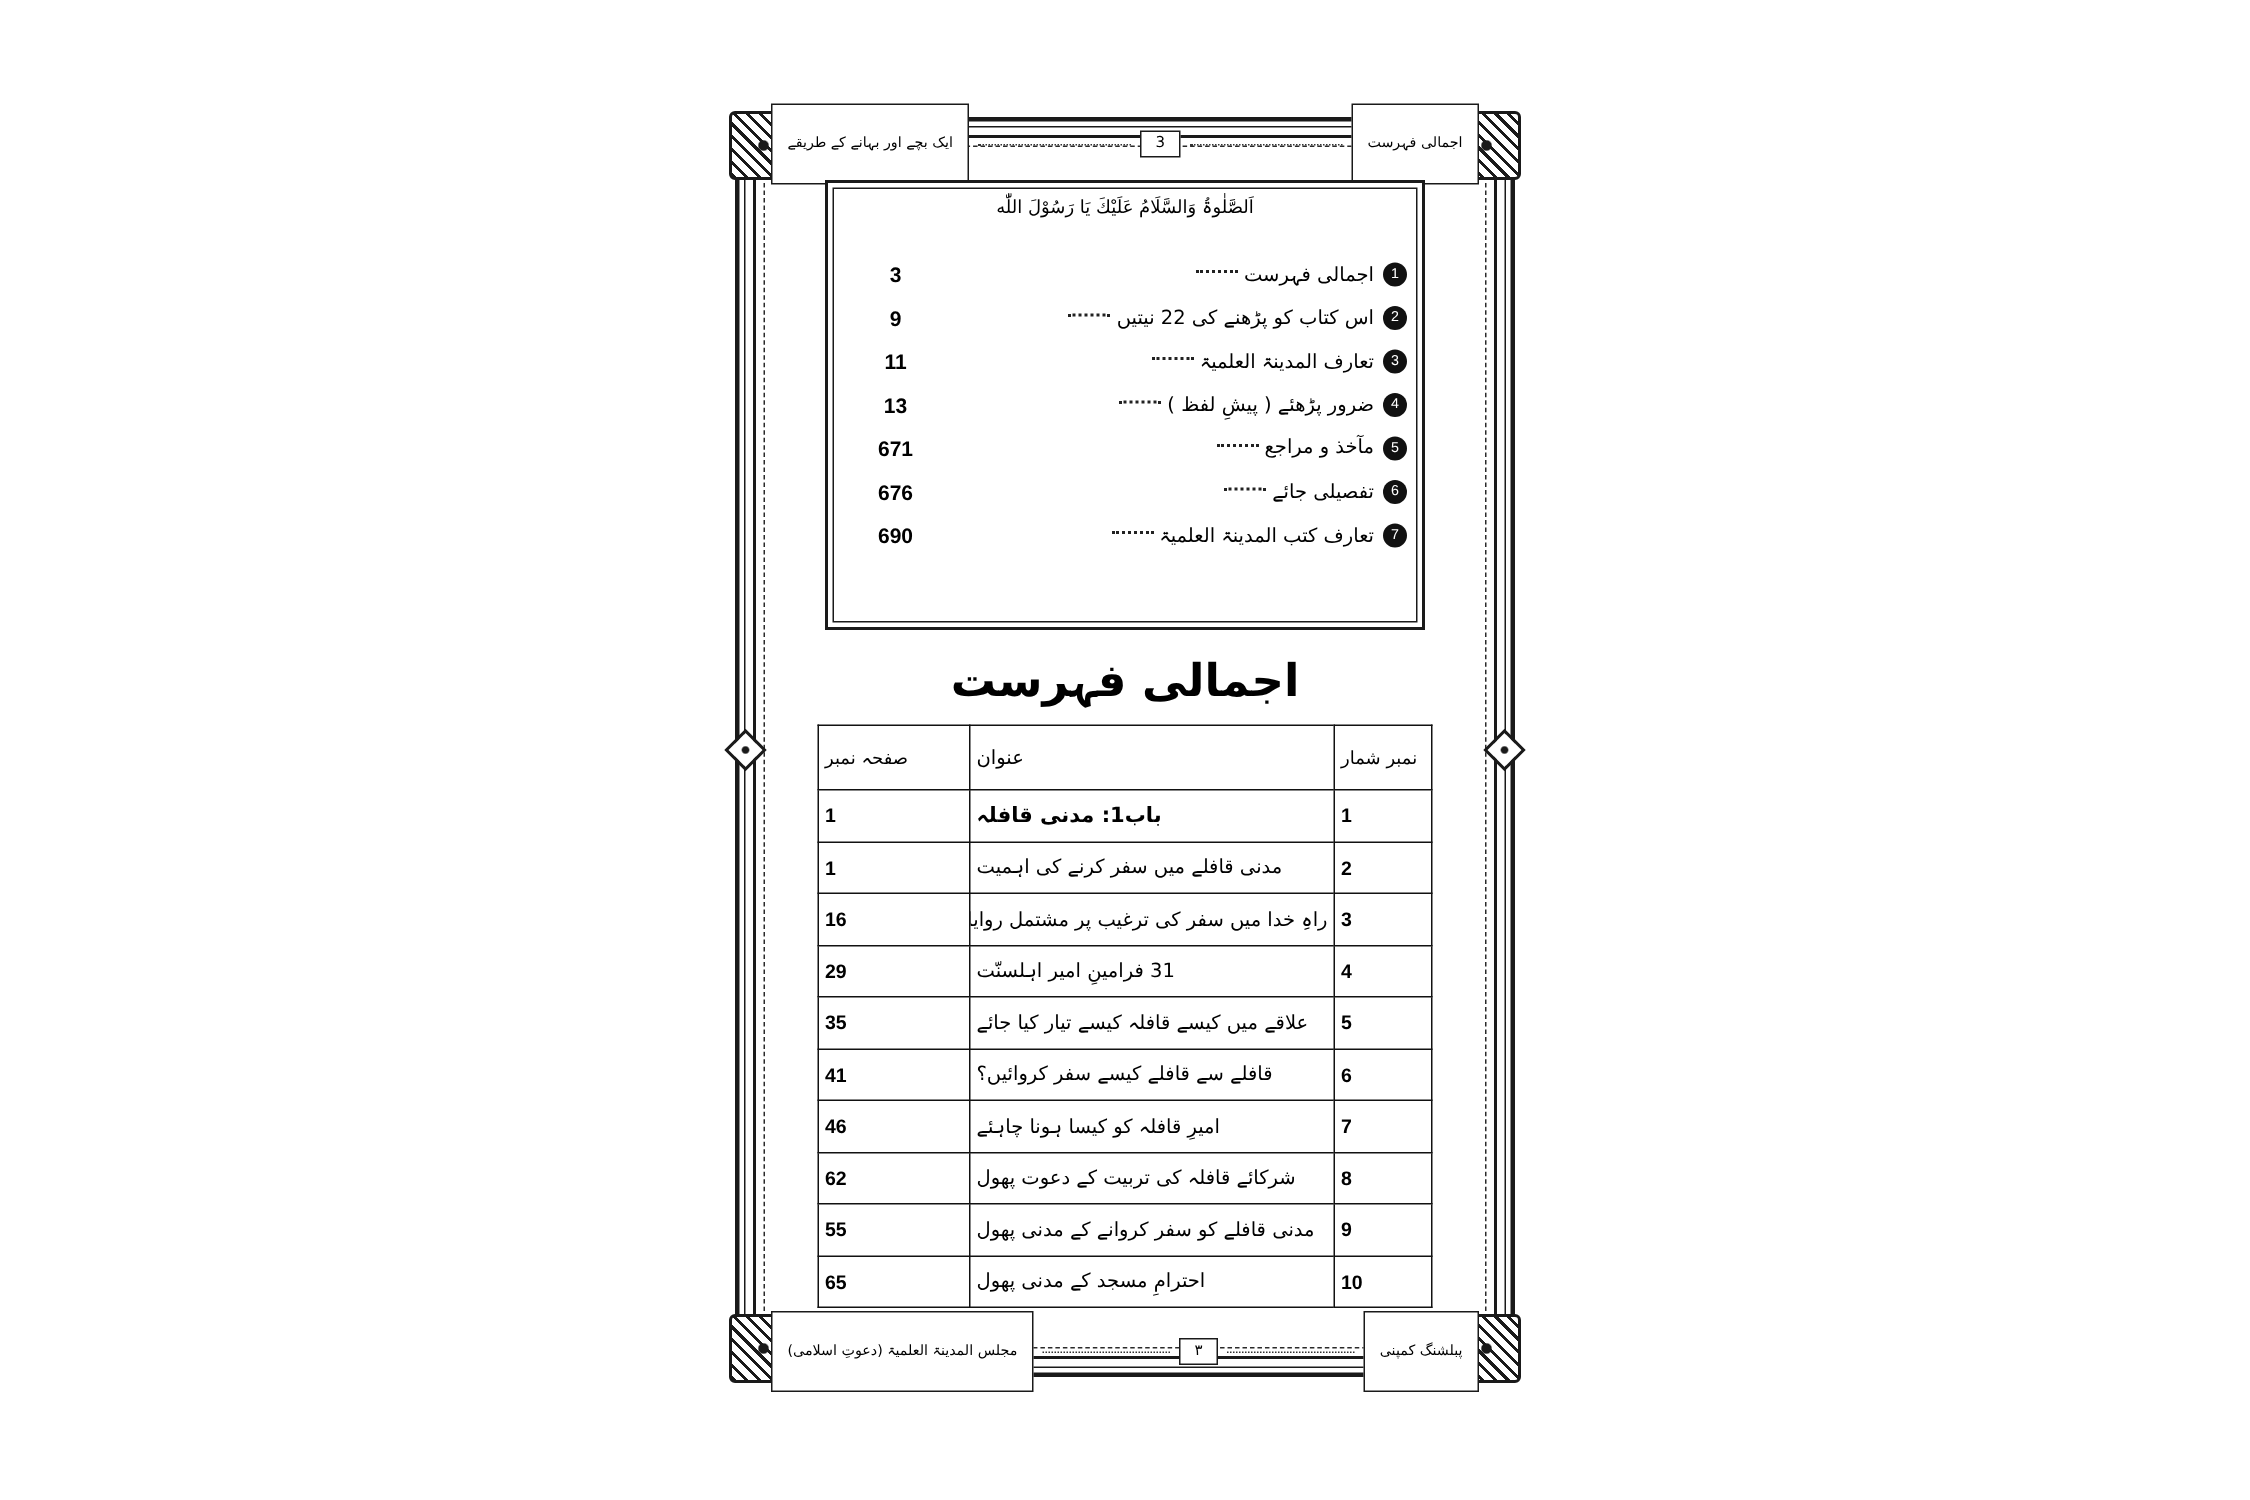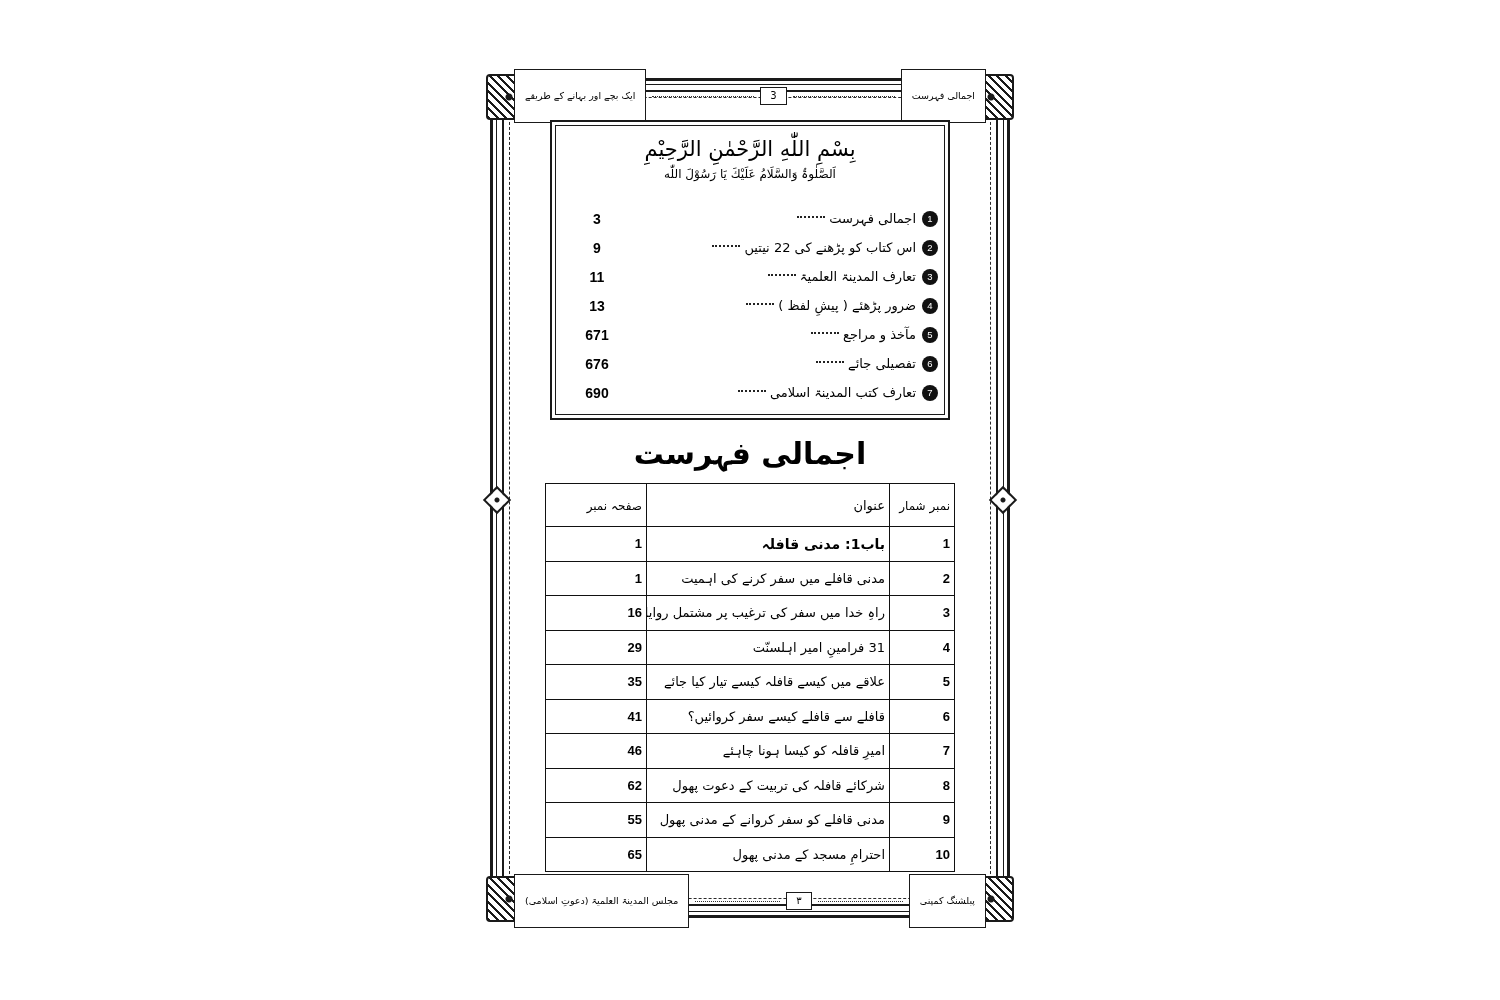--- a/index.html
+++ b/index.html
@@ -229,21 +229,21 @@
   }
   table.toc {
     width: 100%;
     border-collapse: collapse;
     direction: rtl;
     table-layout: fixed;
   }
   table.toc th, table.toc td {
     border: 1.6px solid #111;
     height: 33.5px;
-    text-align: right;
+    text-align: left;
     vertical-align: middle;
     font-size: 13px;
     padding: 0 4px;
   }
   table.toc th {
     height: 42px;
     font-weight: normal;
   }
   .col-sr { width: 56px; }
   .col-pg { width: 92px; }
@@ -285,21 +285,20 @@
 
     <div class="header-band">
       <div class="hdr-pill">اجمالی فہرست</div>
       <div class="hdr-rule"></div>
       <div class="hdr-pagenum">3</div>
       <div class="hdr-rule"></div>
       <div class="hdr-pill">ایک بچے اور بہانے کے طریقے</div>
     </div>
 
     <div class="top-box">
-      <div class="bismillah">بِسْمِ اللّٰهِ الرَّحْمٰنِ الرَّحِيْمِ</div>
       <div class="salat">اَلصَّلٰوۃُ وَالسَّلَامُ عَلَيْكَ يَا رَسُوْلَ اللّٰه</div>
 
       <div class="toc-mini">
 
         <div class="toc-mini-row">
           <span class="bullet-num">1</span>
           <span class="mini-title">اجمالی فہرست</span>
           <span class="mini-dots"></span>
           <span class="mini-spacer"></span>
           <span class="mini-page">3</span>
@@ -340,21 +339,21 @@
         <div class="toc-mini-row">
           <span class="bullet-num">6</span>
           <span class="mini-title">تفصیلی جائے</span>
           <span class="mini-dots"></span>
           <span class="mini-spacer"></span>
           <span class="mini-page">676</span>
         </div>
 
         <div class="toc-mini-row">
           <span class="bullet-num">7</span>
-          <span class="mini-title">تعارف کتب المدینۃ اسلامی</span>
+          <span class="mini-title">تعارف کتب المدینۃ العلمیۃ</span>
           <span class="mini-dots"></span>
           <span class="mini-spacer"></span>
           <span class="mini-page">690</span>
         </div>
 
       </div>
     </div>
 
     <div class="main-heading">اجمالی فہرست</div>
 

